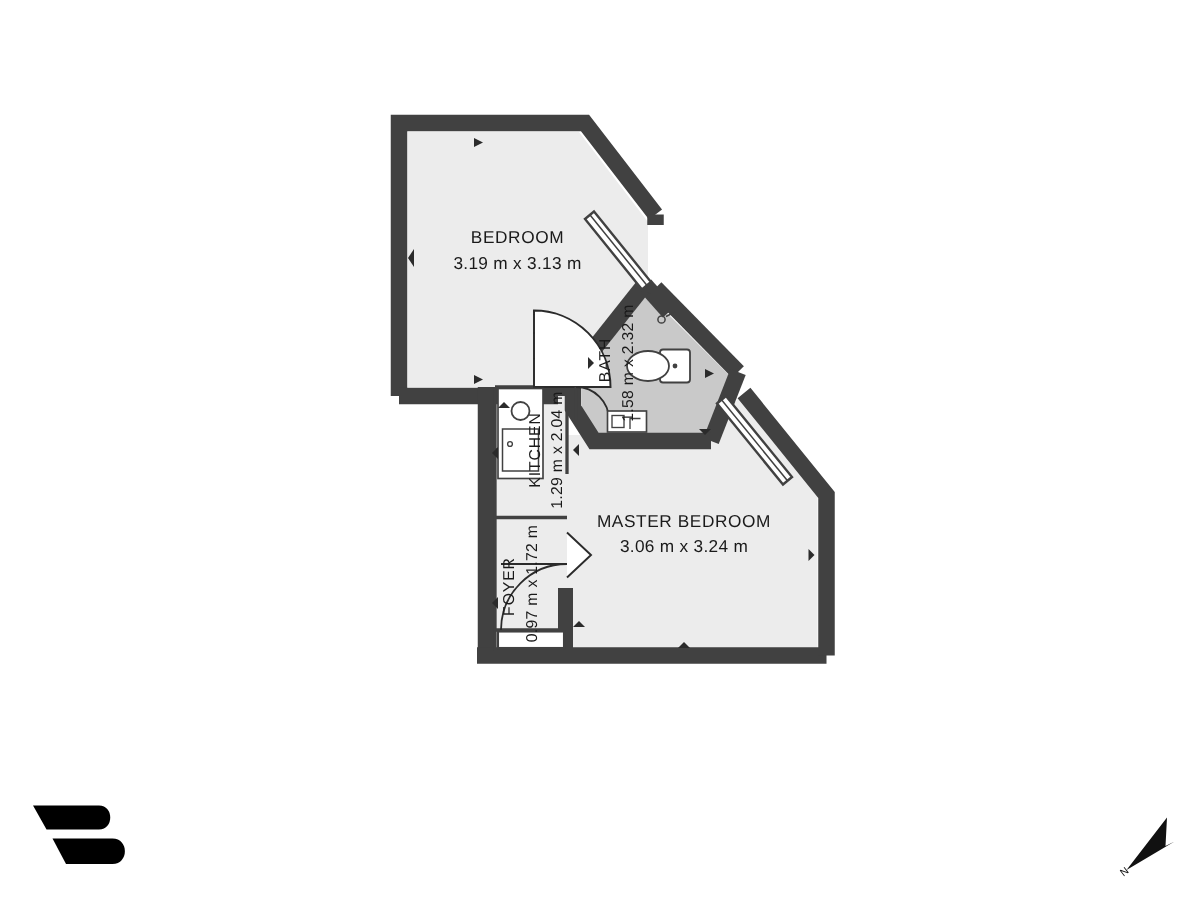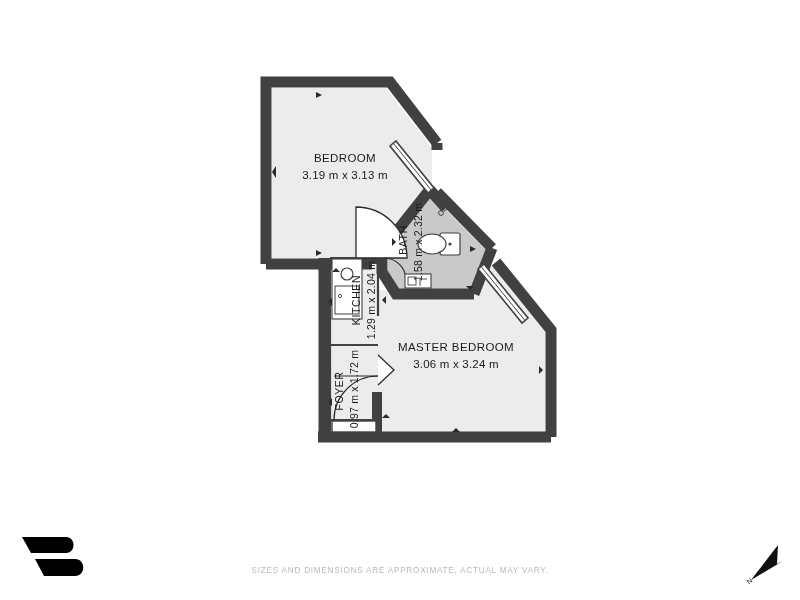--- a/index.html
+++ b/index.html
@@ -196,15 +196,14 @@
   <svg id="brand-logo" viewBox="0 0 78 52">
     <path d="M 4,3 L 48,3 C 58,3 58,19 48,19 L 13,19 Z" fill="#000000"></path>
     <path d="M 17,25 L 57,25 C 68,25 68,42 57,42 L 26,42 Z" fill="#000000"></path>
   </svg>
 
   <svg id="north-indicator" viewBox="0 0 46 48">
     <path d="M 7,40 L 34,5 L 33,24 L 39,21 Z" fill="#111111"></path>
     <text x="7" y="43" transform="rotate(-38 7 43)" font-family="'Liberation Sans', sans-serif" font-size="7" fill="#111111" text-anchor="middle">N</text>
   </svg>
 
-  <div class="disclaimer">Sizes and dimensions are approximate, actual may vary.</div>
 
 </div>
 
 </body></html>

